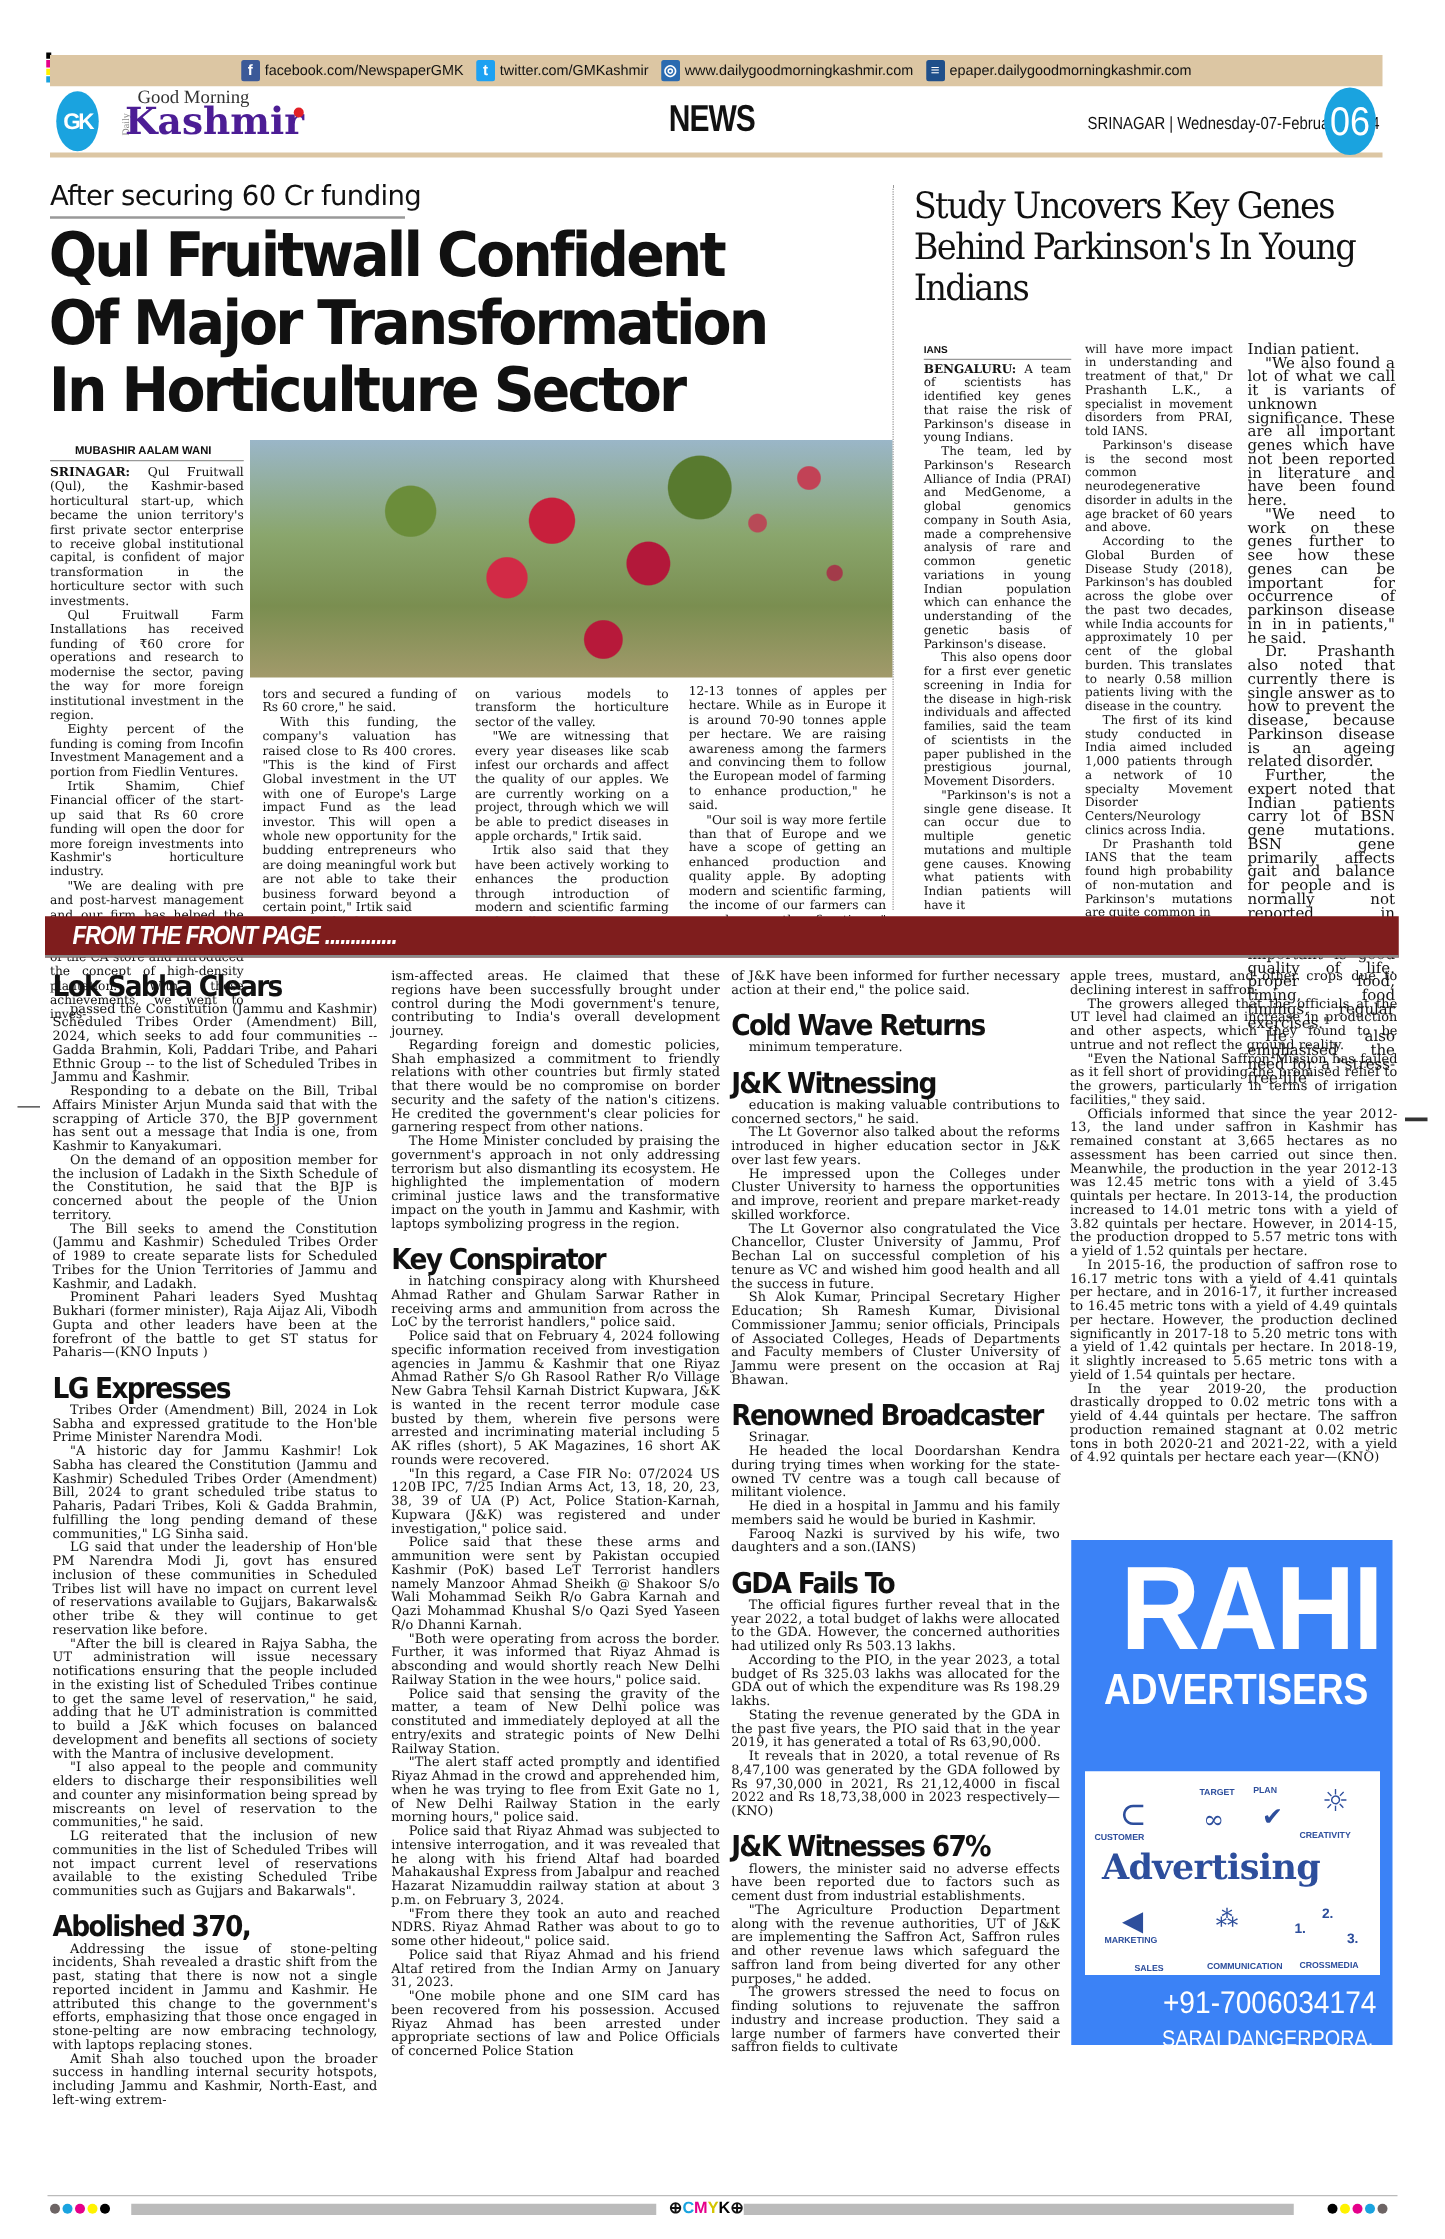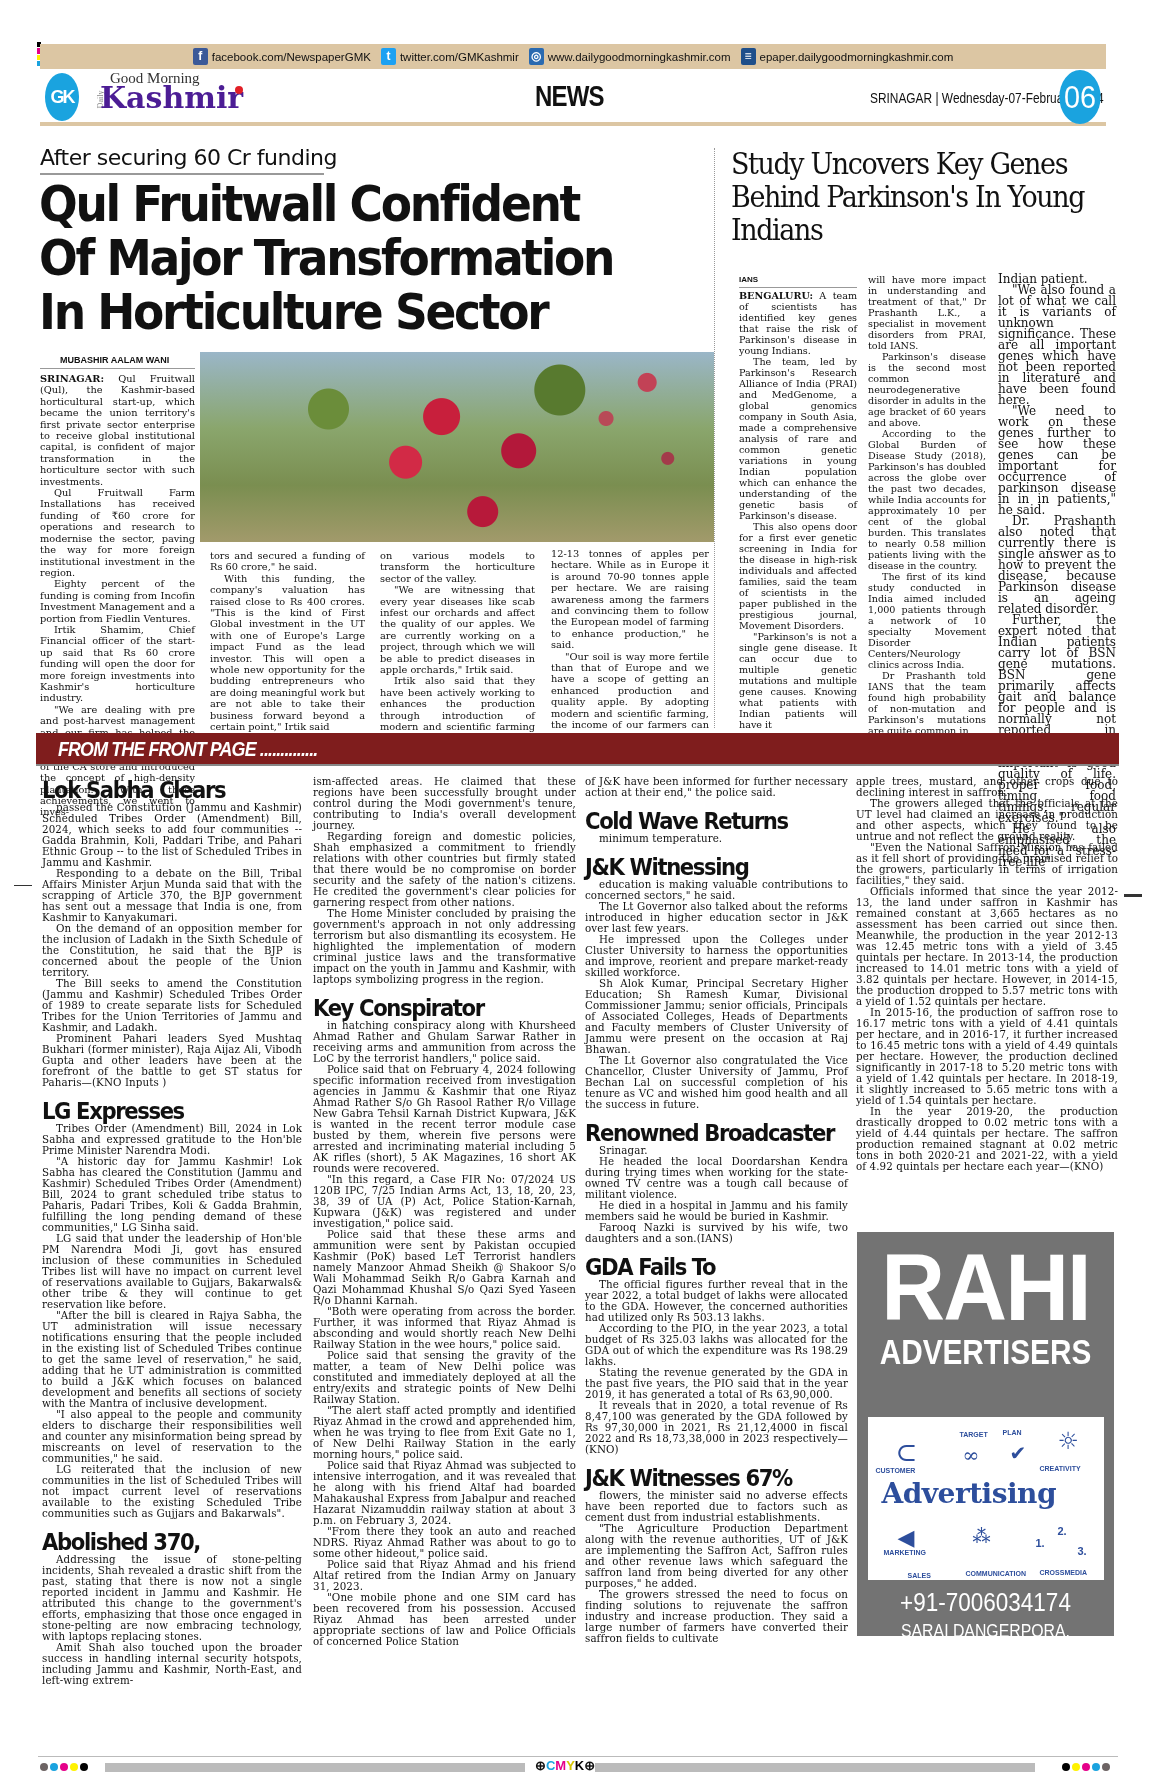--- a/index.html
+++ b/index.html
@@ -40,21 +40,21 @@
 .col b{font-weight:bold}
 .vdiv{left:714px;top:148px;width:0;height:580px;border-left:1px dotted #999}
 .rh{left:731px;top:148px;font-family:"DejaVu Serif",serif;font-size:29px;line-height:33px;letter-spacing:-1.5px;transform:scaleX(0.93);transform-origin:left;width:440px}
 .ians{left:739px;top:275px;width:118px;text-align:left;font-family:"Liberation Sans",sans-serif;font-size:8px;font-weight:bold;border-bottom:1px solid #999;padding-bottom:3px}
 .band{left:36px;top:733px;width:1083px;height:33px;background:#7f1d1d;border-bottom:2px solid #888}
 .band span{position:absolute;left:22px;top:4px;color:#fff;font-family:"Liberation Sans",sans-serif;font-weight:bold;font-style:italic;font-size:21px;letter-spacing:-1px;transform:scaleX(0.85);transform-origin:left;white-space:nowrap}
 .fcol{font-size:10.3px;line-height:11px;text-align:justify;letter-spacing:0.1px}
 .fcol p{text-indent:14px}
 .sh{font-family:"DejaVu Sans",sans-serif;font-weight:bold;font-size:23px;line-height:24px;letter-spacing:-1.5px;margin-top:11px;transform:scaleX(0.92);transform-origin:left;white-space:nowrap}
 .sh.top{margin-top:0}
-.ad{left:857px;top:1232px;width:257px;height:404px;background:#737373;color:#fff;font-family:"Liberation Sans",sans-serif;text-align:center}
+.ad{left:857px;top:1232px;width:257px;height:404px;background:#3b82f6;color:#fff;font-family:"Liberation Sans",sans-serif;text-align:right}
 .ad .rahi{font-size:95px;font-weight:bold;line-height:94px;margin-top:8px;letter-spacing:-2px;transform:scaleX(0.93)}
 .ad .adv{font-size:35px;font-weight:bold;line-height:36px;transform:scaleX(0.85)}
 .ad .img{margin:47px auto 0;width:236px;height:163px;background:#fff;position:relative;color:#2d4e9c;font-family:"DejaVu Serif",serif}
 .ad .img .big{position:absolute;left:14px;top:60px;font-size:28px;font-weight:bold;letter-spacing:-0.5px}
 .ad .img .sm{position:absolute;font-family:"Liberation Sans",sans-serif;font-size:7px;font-weight:bold;color:#2d4e9c}
 .ad .phone{font-size:25px;margin-top:8px;transform:scaleX(0.9)}
 .ad .addr{font-size:18px;line-height:23px;margin-top:3px;transform:scaleX(0.88)}
 .footbar{left:38px;top:1756px;width:1080px;height:1px;background:#bbb}
 .footgray1{left:105px;top:1763px;width:420px;height:9px;background:#bbb}
 .footgray2{left:595px;top:1763px;width:440px;height:9px;background:#bbb}
@@ -207,22 +207,22 @@
 </div>
 
 <div class="abs fcol" style="left:585px;top:776px;width:263px">
   <p style="text-indent:0">of J&amp;K have been informed for further necessary action at their end," the police said.</p>
   <div class="sh">Cold Wave Returns</div>
   <p>minimum temperature.</p>
   <div class="sh">J&amp;K Witnessing</div>
   <p>education is making valuable contributions to concerned sectors," he said.</p>
   <p>The Lt Governor also talked about the reforms introduced in higher education sector in J&amp;K over last few years.</p>
   <p>He impressed upon the Colleges under Cluster University to harness the opportunities and improve, reorient and prepare market-ready skilled workforce.</p>
+  <p>The Lt Governor also congratulated the Vice Chancellor, Cluster University of Jammu, Prof Bechan Lal on successful completion of his tenure as VC and wished him good health and all the success in future.</p>
   <p>Sh Alok Kumar, Principal Secretary Higher Education; Sh Ramesh Kumar, Divisional Commissioner Jammu; senior officials, Principals of Associated Colleges, Heads of Departments and Faculty members of Cluster University of Jammu were present on the occasion at Raj Bhawan.</p>
-  <p>The Lt Governor also congratulated the Vice Chancellor, Cluster University of Jammu, Prof Bechan Lal on successful completion of his tenure as VC and wished him good health and all the success in future.</p>
   <div class="sh">Renowned Broadcaster</div>
   <p>Srinagar.</p>
   <p>He headed the local Doordarshan Kendra during trying times when working for the state-owned TV centre was a tough call because of militant violence.</p>
   <p>He died in a hospital in Jammu and his family members said he would be buried in Kashmir.</p>
   <p>Farooq Nazki is survived by his wife, two daughters and a son.(IANS)</p>
   <div class="sh">GDA Fails To</div>
   <p>The official figures further reveal that in the year 2022, a total budget of lakhs were allocated to the GDA. However, the concerned authorities had utilized only Rs 503.13 lakhs.</p>
   <p>According to the PIO, in the year 2023, a total budget of Rs 325.03 lakhs was allocated for the GDA out of which the expenditure was Rs 198.29 lakhs.</p>
   <p>Stating the revenue generated by the GDA in the past five years, the PIO said that in the year 2019, it has generated a total of Rs 63,90,000.</p>
   <p>It reveals that in 2020, a total revenue of Rs 8,47,100 was generated by the GDA followed by Rs 97,30,000 in 2021, Rs 21,12,4000 in fiscal 2022 and Rs 18,73,38,000 in 2023 respectively—(KNO)</p>

